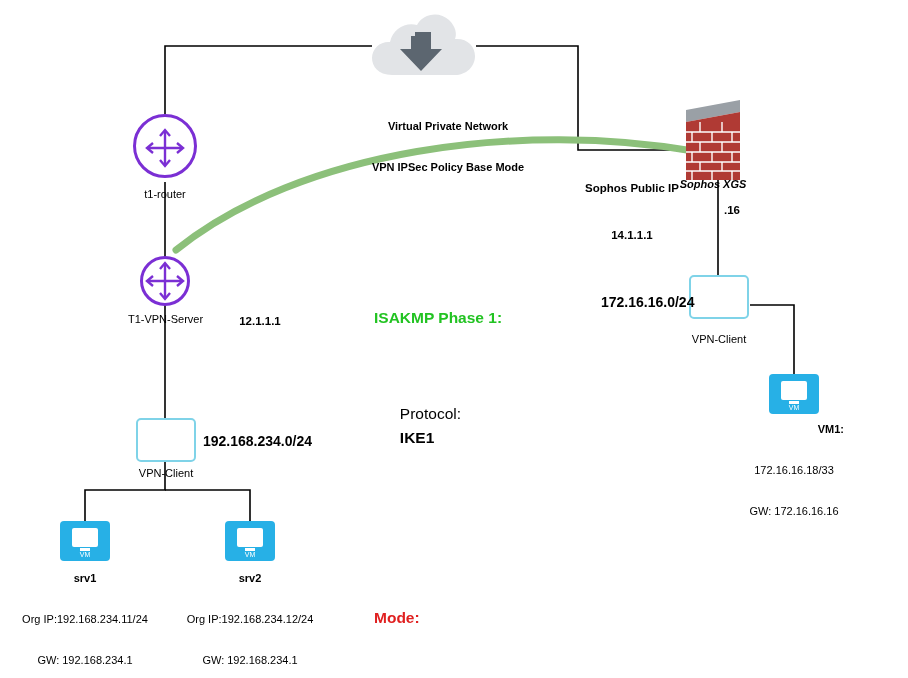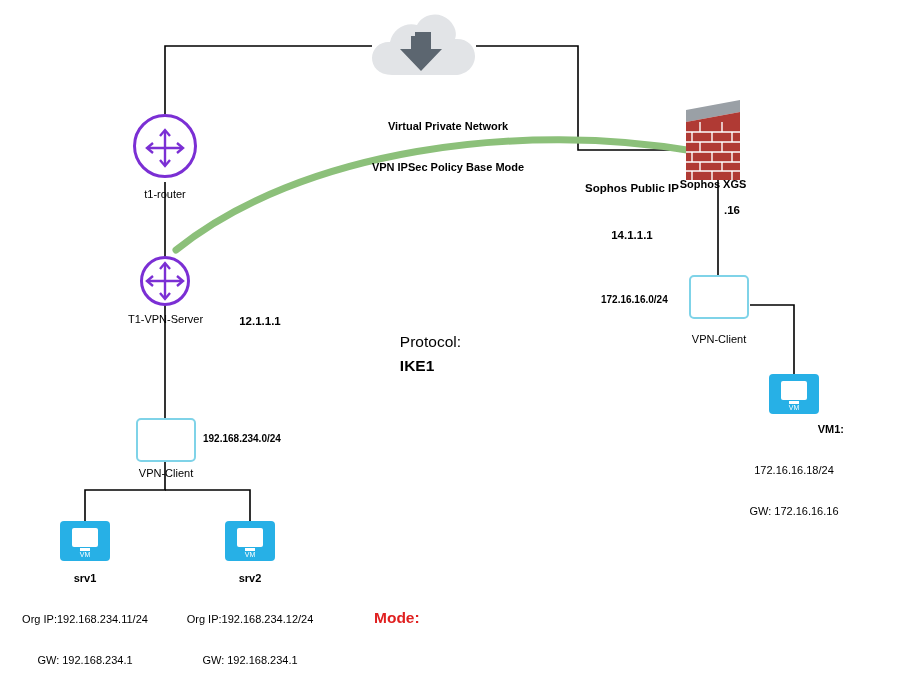--- a/index.html
+++ b/index.html
@@ -63,21 +63,21 @@
 
   
   .cap {
     font-size: 11px;
     text-align: center;
     color: #000;
   }
   .cap-b { font-weight: bold; }
 
   .ip-bold {
-    font-size: 10px;
+    font-size: 14px;
     font-weight: bold;
     color: #000;
   }
 
   
   .router {
     position: absolute;
     border: 3px solid #7b2fd4;
     border-radius: 50%;
     box-sizing: border-box;
@@ -255,21 +255,21 @@
   </div>
 
   <div class="label cap" style="left:115px; top:188px; width:100px;">t1-router</div>
 
   <div class="label cap" style="left:108px; top:313px; width:115px;">T1-VPN-Server</div>
 
   <div class="label cap" style="left:116px; top:467px; width:100px;">VPN-Client</div>
 
   <div class="label cap" style="left:669px; top:333px; width:100px;">VPN-Client</div>
 
-  <div class="label cap cap-b" style="left:663px; top:178px; width:100px;">Sophos XGS</div>
+  <div class="label cap cap-b" style="left:663px; top:178px; width:100px;font-style:italic;">Sophos XGS</div>
 
   <div class="label" style="left:204px; top:283px; width:180px; font-size:11.5px; font-weight:bold; line-height:1.35;">
     <div class="center" style="width:112px;">12.1.1.1</div>
   </div>
 
   <div class="label center" style="left:577px; top:150px; width:110px; font-size:11.5px; font-weight:bold; line-height:1.35;">
     <div>Sophos Public IP</div>
     <div>14.1.1.1</div>
   </div>
 
@@ -288,25 +288,26 @@
 
   <div class="label cap cap-b" style="left:200px; top:572px; width:100px;">srv2</div>
   <div class="label cap" style="left:170px; top:585px; width:160px;">
     <div>Org IP:192.168.234.12/24</div>
     <div>GW: 192.168.234.1</div>
     
   </div>
 
   <div class="label cap cap-b" style="left:744px; top:423px; width:100px;text-align:right;">VM1:</div>
   <div class="label cap" style="left:724px; top:436px; width:140px;">
-    <div>172.16.16.18/24</div>
+    <div>172.16.16.18/33</div>
     <div>GW: 172.16.16.16</div>
   </div>
 
   <div class="label cfg" style="left:374px; top:258px; width:300px;">
+    <div class="hdr">ISAKMP Phase 1:</div>
     <div>
       <span>Protocol:</span>
       <b>IKE1</b>
     </div>
     <div>
       
       
     </div>
     
     

